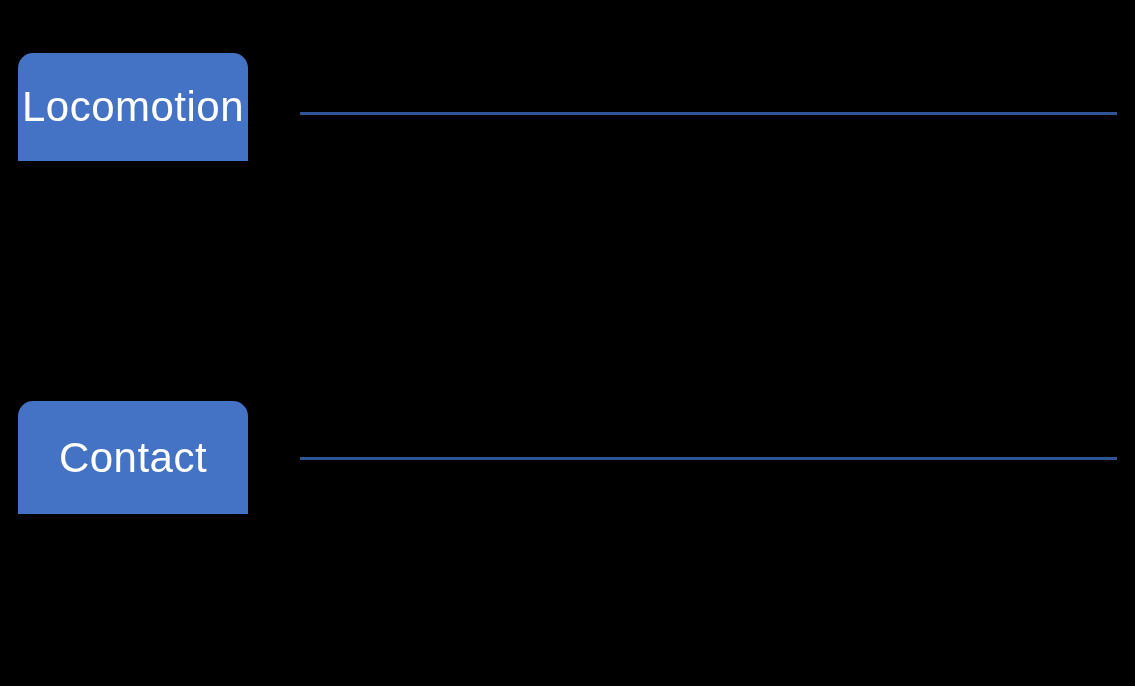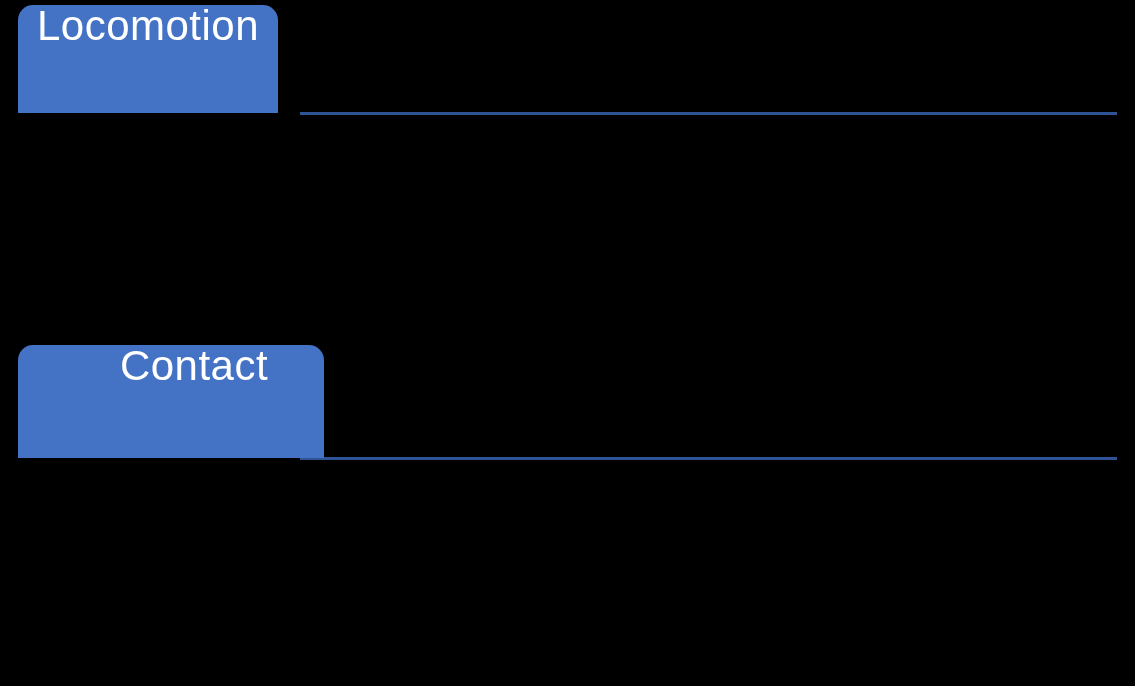--- a/index.html
+++ b/index.html
@@ -12,43 +12,44 @@
   .slide {
     position: relative;
     width: 1135px;
     height: 686px;
     background: var(--slide-bg, #000000);
     overflow: hidden;
   }
   .tab {
     position: absolute;
     left: 18px;
-    width: 260px;
+    width: 230px;
     background: var(--tab-fill, #4472C4);
     border-radius: 15px 15px 0 0;
     display: flex;
+    align-items: center;
     justify-content: center;
     z-index: 2;
+    margin-top: 48px;
   }
   .tab-label {
     color: var(--tab-text, #FFFFFF);
     font-size: 42px;
     line-height: 1;
     letter-spacing: 0.5px;
     white-space: nowrap;
     user-select: none;
   }
   .tab-locomotion {
     top: 5px;
     height: 108px;
   }
   .tab-contact {
-    top: 345px;
+    top: 353px;
     height: 113px;
-    padding-left: 46px;
   }
   .rule {
     position: absolute;
     height: 3px;
     background: var(--divider, #2F5496);
     z-index: 1;
   }
   .rule-locomotion {
     left: 300px;
     top: 112px;

